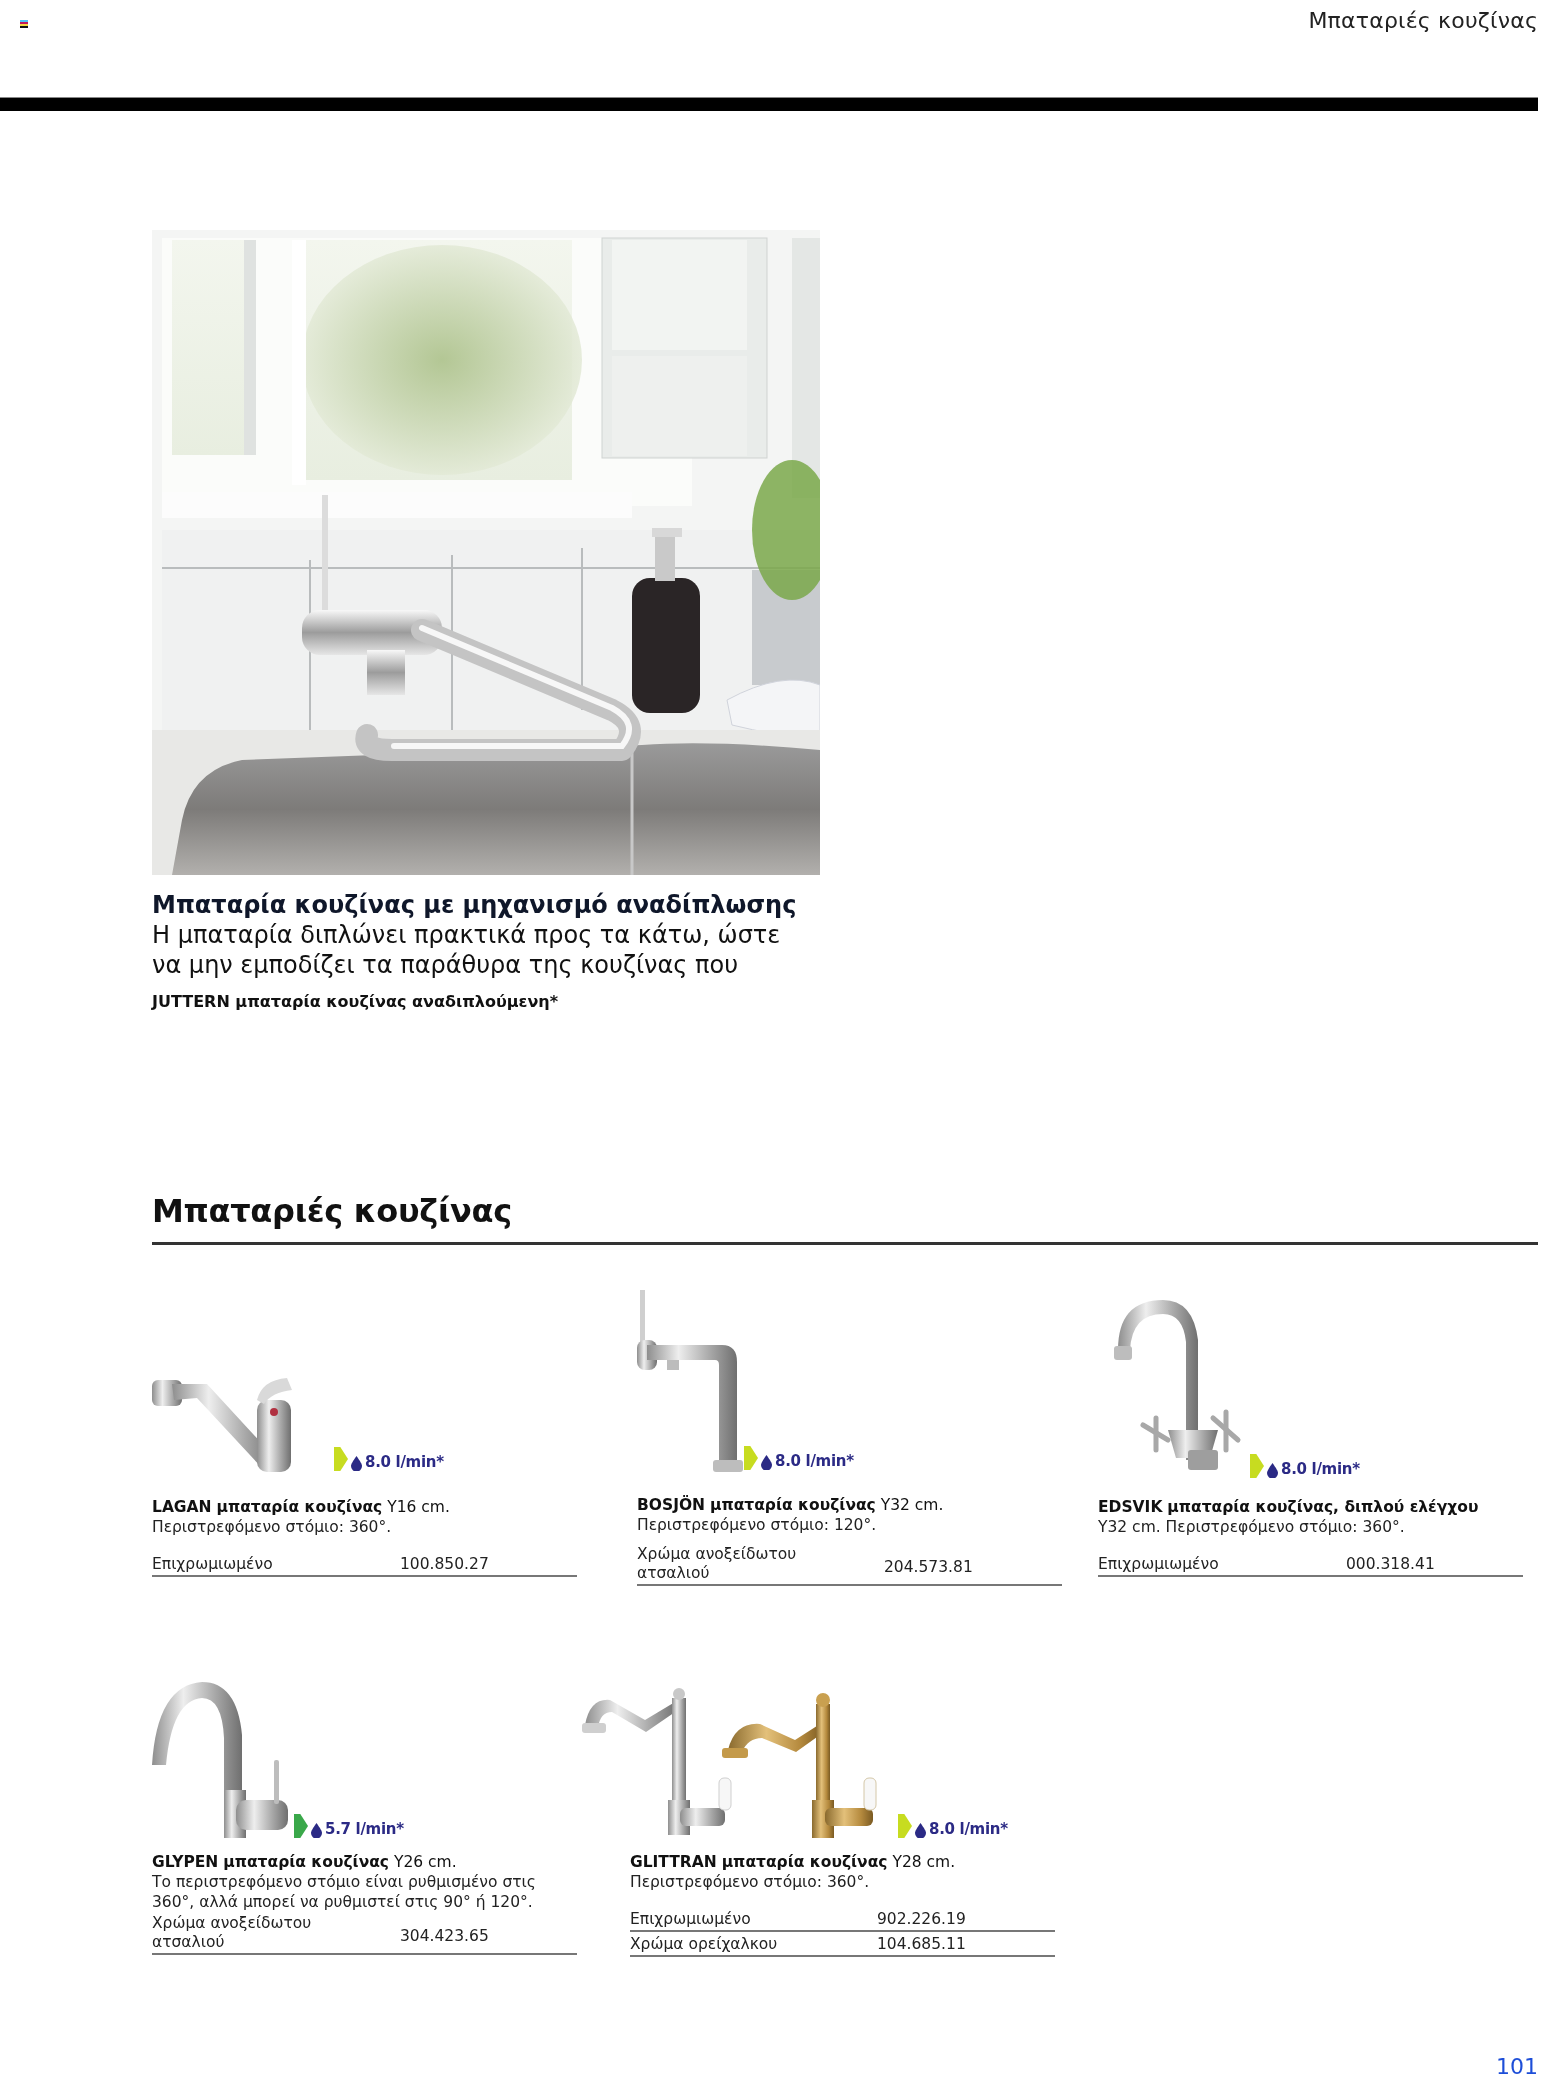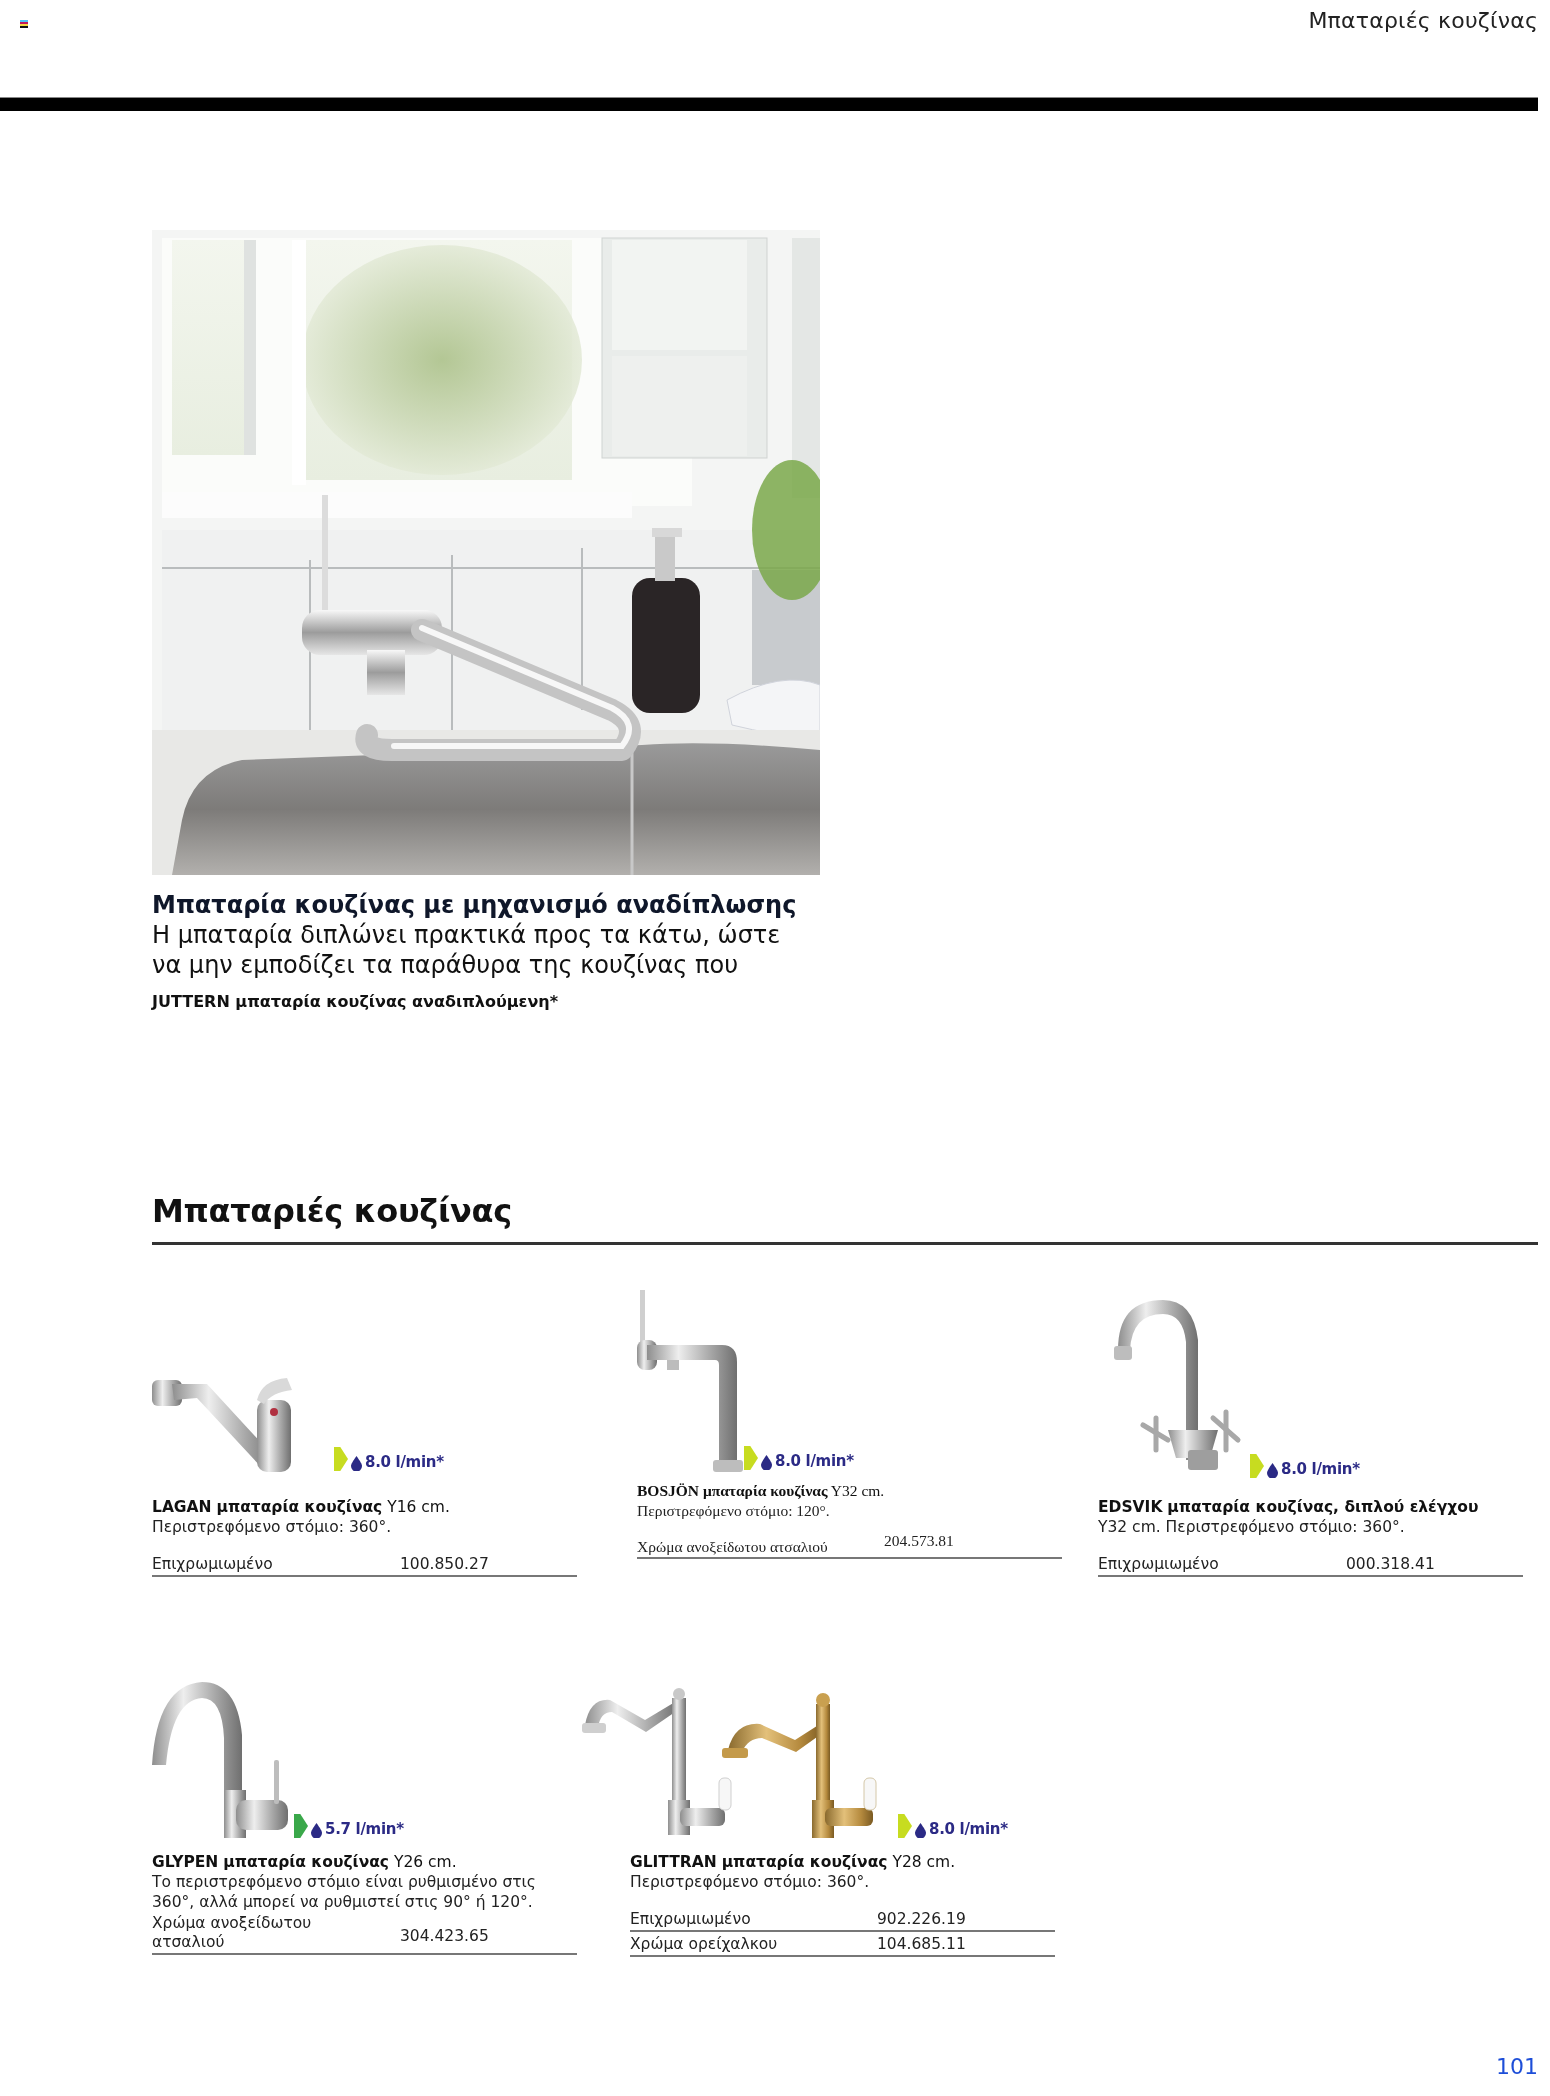--- a/index.html
+++ b/index.html
@@ -196,21 +196,21 @@
       <rect x="76" y="170" width="30" height="12" rx="3" fill="#bdbdbd"></rect>
     </svg>
     <div class="flow-badge" style="left:107px; top:156px;">
       <span class="arrow" style="background:#c7dc20"></span>
       <svg class="drop" viewBox="0 0 11 15">
           <path d="M5.5 0 C 2 5 0 8 0 10 A 5.5 5.5 0 0 0 11 10 C 11 8 9 5 5.5 0 Z" fill="#2b2a85"></path>
         </svg>
       <span class="val">8.0 l/min*</span>
     </div>
   </div>
-  <div style="margin-top:6px;font-family:Liberation Serif, serif;">
+  <div style="margin-top:20px;">
     <div class="p-name">
       <b>BOSJÖN</b>
       <b>μπαταρία κουζίνας</b>
       <span>Υ32 cm.</span>
     </div>
     <div class="p-desc">Περιστρεφόμενο στόμιο: 120°.</div>
     <div class="art-table" style="margin-top:10px;">
       <div class="art-row">
         <span class="lbl" style="width:202px;">Χρώμα ανοξείδωτου ατσαλιού</span>
         <span class="num" style="padding-bottom:6px;">204.573.81</span>

